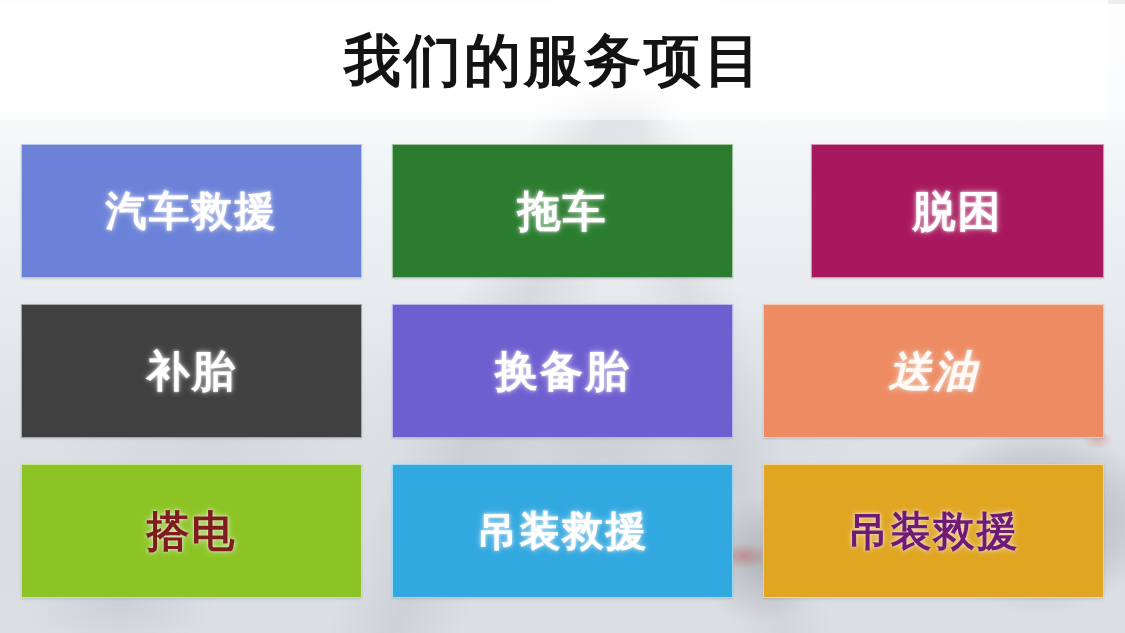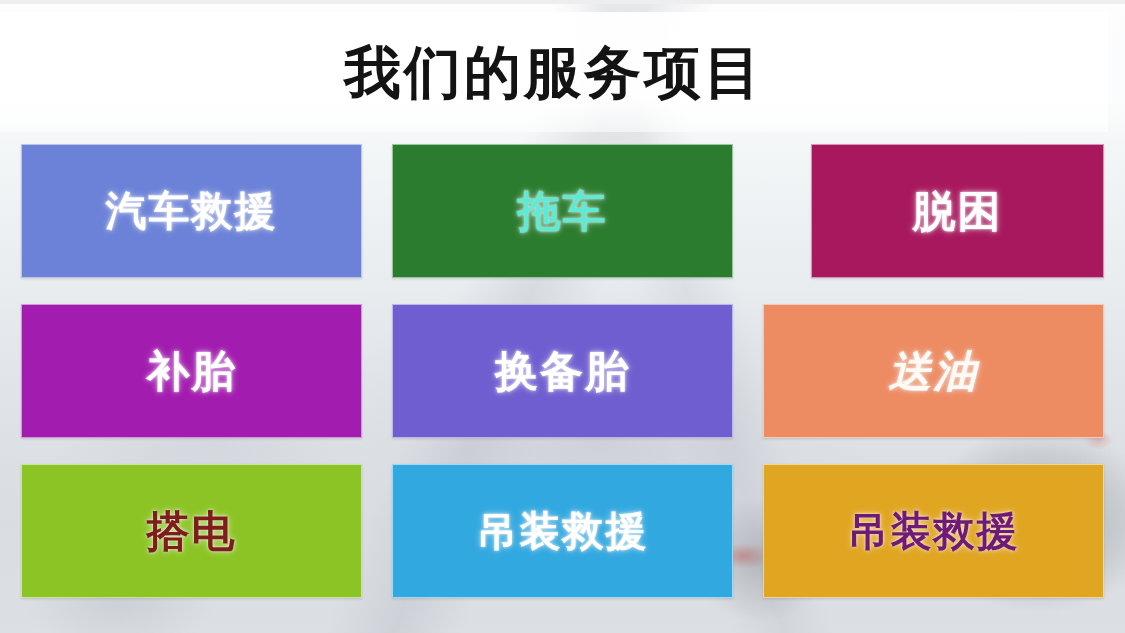--- a/index.html
+++ b/index.html
@@ -61,21 +61,21 @@
     position: absolute;
     top: 0; left: 0;
     width: 1125px; height: 4px;
     background: #eceef0;
     z-index: 1;
   }
 
   
   #title {
     position: absolute;
-    top: 12px; left: 0;
+    top: 0; left: 0;
     width: 1108px;
     height: 120px;
     z-index: 3;
     display: flex;
     align-items: center;
     justify-content: center;
     background: linear-gradient(to bottom, rgba(255,255,255,0.96) 0%, rgba(255,255,255,0.96) 72%, rgba(255,255,255,0.55) 100%);
   }
   #title .txt {
     font-family: "DejaVu Sans", "Liberation Sans", sans-serif;
@@ -137,26 +137,26 @@
 
   <div id="title">
     <span class="txt">我们的服务项目</span>
   </div>
 
   <div id="grid">
       <div class="tile t-sm" style="background: rgb(107, 130, 216);">
         <span class="label" style="color: rgb(255, 255, 255);">汽车救援</span>
       </div>
       <div class="tile" style="background: rgb(43, 124, 47);">
-        <span class="label" style="color: #5eead4;">拖车</span>
+        <span class="label" style="color: #ffffff;">拖车</span>
       </div>
       <div class="tile" style="background: rgb(168, 24, 94); margin-left: 48px;">
         <span class="label" style="color: rgb(255, 255, 255);">脱困</span>
       </div>
-      <div class="tile" style="background: #a21caf;">
+      <div class="tile" style="background: #404040;">
         <span class="label" style="color: rgb(255, 255, 255);">补胎</span>
       </div>
       <div class="tile" style="background: rgb(111, 94, 208);">
         <span class="label" style="color: rgb(255, 255, 255);">换备胎</span>
       </div>
       <div class="tile" style="background: rgb(237, 139, 99); font-style: italic;">
         <span class="label" style="color: rgb(255, 250, 245);">送油</span>
       </div>
       <div class="tile" style="background: rgb(140, 196, 37);">
         <span class="label" style="color: #7f1d1d;">搭电</span>

